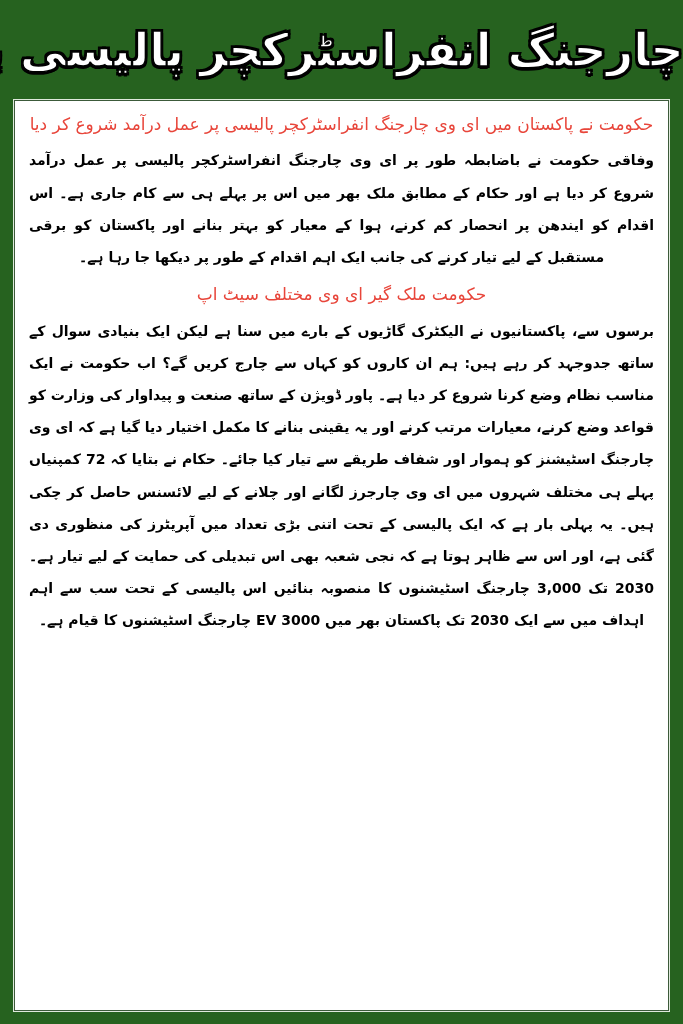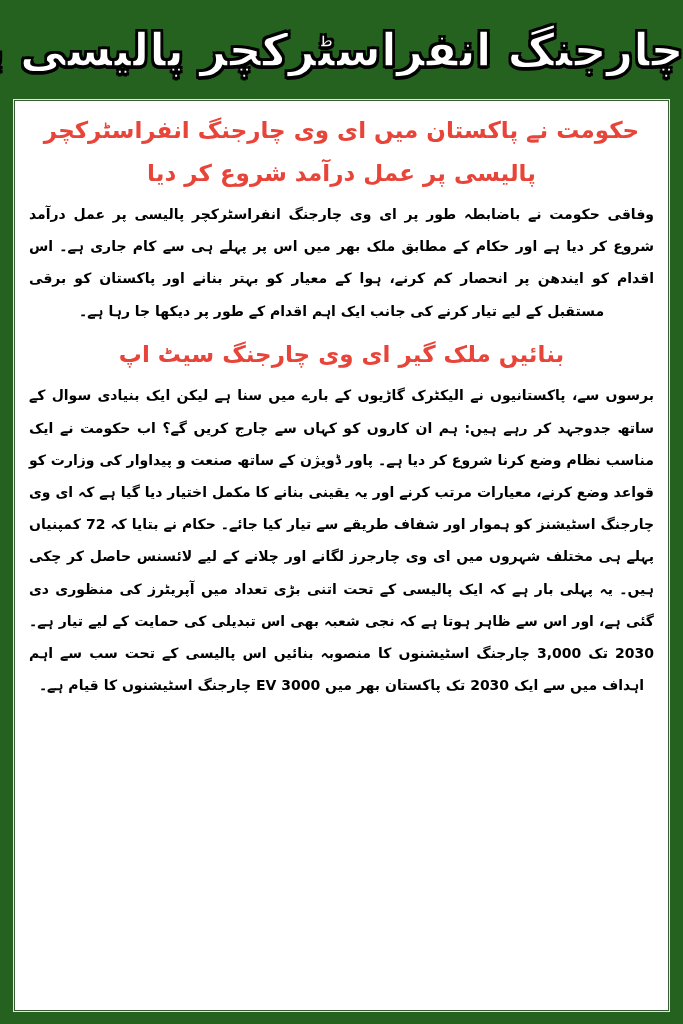--- a/index.html
+++ b/index.html
@@ -46,22 +46,22 @@
     background: #ffffff;
     border: 1px solid #3c5a3a;
     outline: 1px solid #dfe9dc;
     box-sizing: border-box;
     padding: 6px 14px 8px 14px;
     overflow: hidden;
   }
   .sub-heading {
     margin: 2px 0 4px 0;
     color: #e8453a;
-    font-size: 23px;
-    font-weight: bold;
+    font-size: 17px;
+    font-weight: normal;
     line-height: 1.85;
     text-align: center;
   }
   .body-para {
     margin: 2px 0 6px 0;
     color: #000000;
     font-size: 14px;
     font-weight: bold;
     line-height: 2.3;
     text-align: justify;
@@ -77,19 +77,19 @@
   <header class="page-header">
     <h1 class="page-title">ای وی چارجنگ انفراسٹرکچر پالیسی پر عمل</h1>
   </header>
 
   <main class="content-box">
 
     <h2 class="sub-heading">حکومت نے پاکستان میں ای وی چارجنگ انفراسٹرکچر پالیسی پر عمل درآمد شروع کر دیا</h2>
 
     <p class="body-para">وفاقی حکومت نے باضابطہ طور پر ای وی چارجنگ انفراسٹرکچر پالیسی پر عمل درآمد شروع کر دیا ہے اور حکام کے مطابق ملک بھر میں اس پر پہلے ہی سے کام جاری ہے۔ اس اقدام کو ایندھن پر انحصار کم کرنے، ہوا کے معیار کو بہتر بنانے اور پاکستان کو برقی مستقبل کے لیے تیار کرنے کی جانب ایک اہم اقدام کے طور پر دیکھا جا رہا ہے۔</p>
 
-    <h2 class="sub-heading">بنائیں ملک گیر ای وی چارجنگ سیٹ اپ</h2>
+    <h2 class="sub-heading">حکومت ملک گیر ای وی مختلف سیٹ اپ</h2>
 
     <p class="body-para">برسوں سے، پاکستانیوں نے الیکٹرک گاڑیوں کے بارے میں سنا ہے لیکن ایک بنیادی سوال کے ساتھ جدوجہد کر رہے ہیں: ہم ان کاروں کو کہاں سے چارج کریں گے؟ اب حکومت نے ایک مناسب نظام وضع کرنا شروع کر دیا ہے۔ پاور ڈویژن کے ساتھ صنعت و پیداوار کی وزارت کو قواعد وضع کرنے، معیارات مرتب کرنے اور یہ یقینی بنانے کا مکمل اختیار دیا گیا ہے کہ ای وی چارجنگ اسٹیشنز کو ہموار اور شفاف طریقے سے تیار کیا جائے۔ حکام نے بتایا کہ 72 کمپنیاں پہلے ہی مختلف شہروں میں ای وی چارجرز لگانے اور چلانے کے لیے لائسنس حاصل کر چکی ہیں۔ یہ پہلی بار ہے کہ ایک پالیسی کے تحت اتنی بڑی تعداد میں آپریٹرز کی منظوری دی گئی ہے، اور اس سے ظاہر ہوتا ہے کہ نجی شعبہ بھی اس تبدیلی کی حمایت کے لیے تیار ہے۔ 2030 تک 3,000 چارجنگ اسٹیشنوں کا منصوبہ بنائیں اس پالیسی کے تحت سب سے اہم اہداف میں سے ایک 2030 تک پاکستان بھر میں EV 3000 چارجنگ اسٹیشنوں کا قیام ہے۔</p>
 
   </main>
 
 </div>
 
 </body></html>

